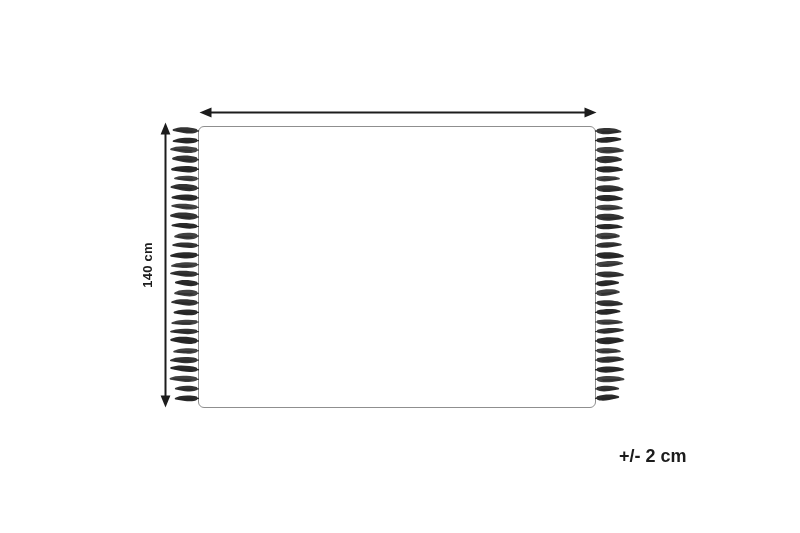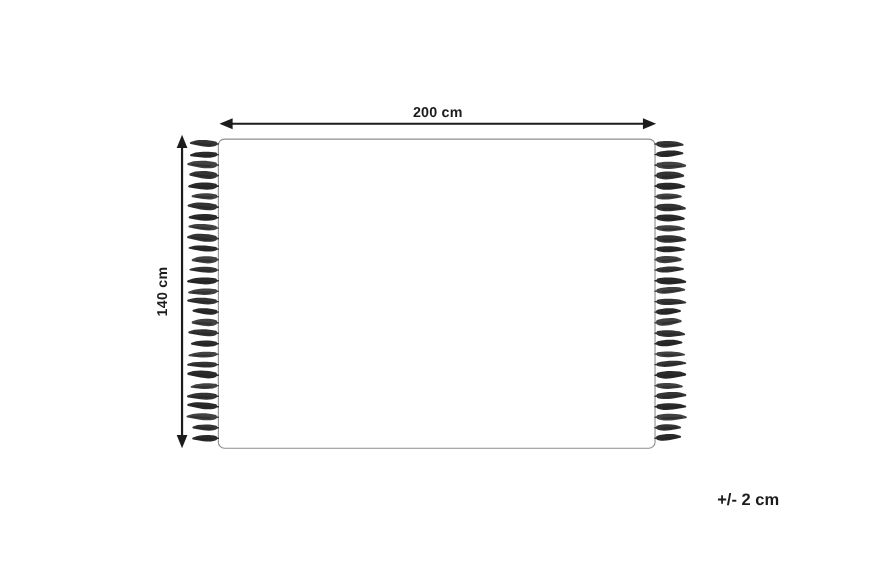--- a/index.html
+++ b/index.html
@@ -43,24 +43,24 @@
     left:199px;top:94px;width:398px;
     text-align:center;
   }
   .height-label{
     left:147px;top:265px;
     transform:translate(-50%,-50%) rotate(-90deg);
     transform-origin:center;
   }
   .tolerance-label{
     position:absolute;
-    left:652px;top:446px;
+    left:619px;top:446px;
     color:var(--ink);
     font-weight:bold;
-    font-size:15px;
+    font-size:18px;
     white-space:nowrap;
   }
 </style>
 </head>
 <body>
 
 <div class="canvas">
 
   <div class="rug"></div>
 
@@ -357,21 +357,20 @@
         <path d="M2.5,-2.0 C8,-3.4 16,-3.6 22,-2.6 L26.5,-1.2 C27.6,-0.7 27.6,0.3 26.4,0.7 L16,2.4 C9.5,3.3 4.5,2.7 2.2,1.3 C1.2,0.2 1.4,-1.2 2.5,-2.0 Z" fill="#2a2a2a"></path>
         <path d="M6,0.2 L24,-0.7 L23.2,0.9 L8,1.7 Z" fill="#1e1e1e" opacity="0.5"></path>
       </g>
     </svg>
 
   <svg class="arrow-svg arrow-h" width="398" height="17">
     <line class="arrow-line" x1="10" y1="8.5" x2="388" y2="8.5"></line>
     <polygon class="arrow-head" points="0.5,8.5 12.5,3.6 12.5,13.4"></polygon>
     <polygon class="arrow-head" points="397.5,8.5 385.5,3.6 385.5,13.4"></polygon>
   </svg>
-  <div class="dim-label width-label">200 cm</div>
 
   <svg class="arrow-svg arrow-v" width="17" height="286">
     <line class="arrow-line" x1="8.5" y1="10" x2="8.5" y2="276"></line>
     <polygon class="arrow-head" points="8.5,0.5 3.6,12.5 13.4,12.5"></polygon>
     <polygon class="arrow-head" points="8.5,285.5 3.6,273.5 13.4,273.5"></polygon>
   </svg>
   <div class="dim-label height-label">140 cm</div>
 
   <div class="tolerance-label">+/- 2 cm</div>
 

